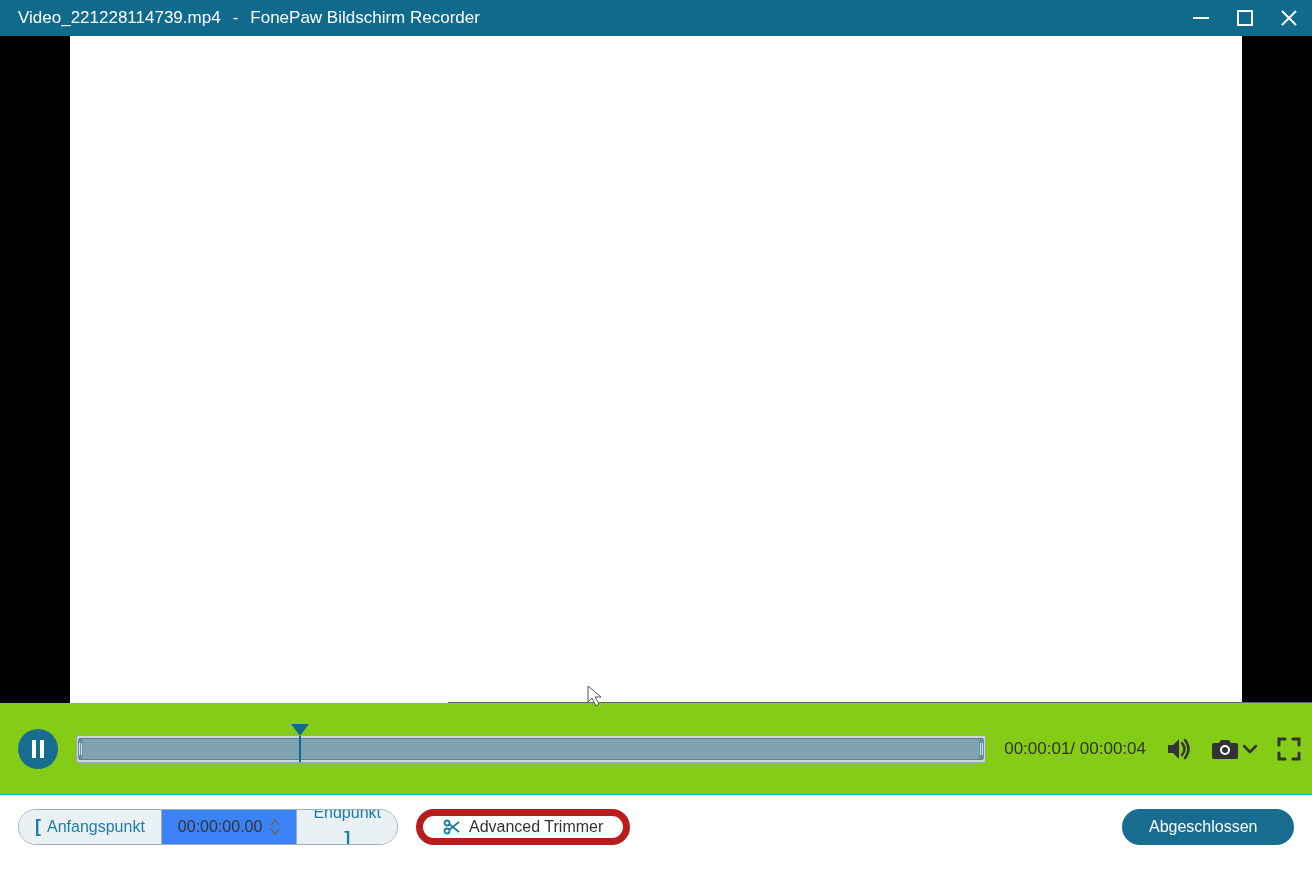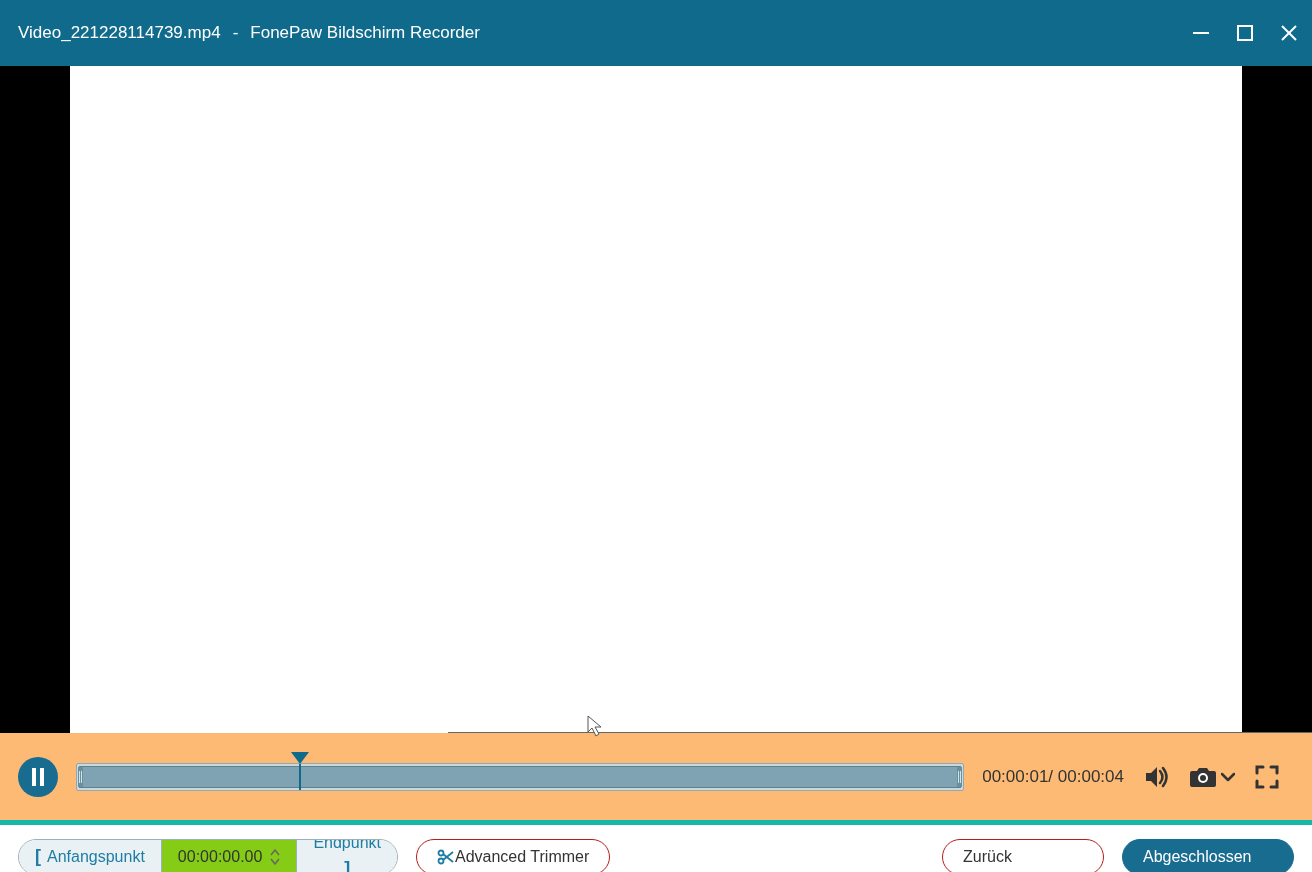--- a/index.html
+++ b/index.html
@@ -1,18 +1,18 @@
 <!DOCTYPE html>
 <html><head>
 <meta charset="utf-8">
 <style>
   * { margin: 0; padding: 0; box-sizing: border-box; font-family: "Segoe UI", Tahoma, sans-serif; }
   body { width: 1312px; height: 872px; background: #fff; overflow: hidden; }
   .titlebar {
-    height: 66px; background: #106a8c; display: flex; align-items: center;
+    height: 36px; background: #106a8c; display: flex; align-items: center;
     justify-content: space-between; color: #fff; padding: 0 12px 0 18px;
   }
   .title-left { display: flex; align-items: center; gap: 8px; font-size: 17px; }
   .title-sep { margin: 0 4px; }
   .title-right { display: flex; align-items: center; gap: 22px; }
   .win-btn { width: 22px; height: 22px; display: flex; align-items: center; justify-content: center; cursor: pointer; }
   .win-btn svg { stroke: #fff; }
 
   .video-area {
     height: 667px; background: #000; display: flex; justify-content: center; align-items: flex-start;
@@ -21,22 +21,22 @@
     width: 1172px; height: 667px; background: #fff; position: relative;
   }
   .cursor-mock {
     position: absolute; left: 517px; top: 649px; width: 20px; height: 22px;
   }
   .cursor-line {
     position: absolute; left: 378px; bottom: 0; width: 878px; height: 1px; background: #666;
   }
 
   .playbar-row {
-    height: 92px; background: #fdba74; display: flex; align-items: center; padding: 0 30px 0 18px; gap: 18px;
-    border-bottom: 5px solid #14b8a6;
+    height: 92px; background: #84cc16; display: flex; align-items: center; padding: 0 8px 0 18px; gap: 18px;
+    border-bottom: 1px solid #14b8a6;
   }
   .play-btn {
     width: 40px; height: 40px; border-radius: 50%; background: #176c8f;
     display: flex; align-items: center; justify-content: center; cursor: pointer; flex: 0 0 auto;
   }
   .timeline {
     flex: 1; height: 28px; position: relative; border: 1px solid #8faab6; border-radius: 2px;
     background: #cdd6d9;
   }
   .timeline-sel {
@@ -67,32 +67,32 @@
 
   .trimbar {
     height: 63px; background: #fff; display: flex; align-items: center; padding: 0 18px; gap: 18px;
   }
   .trim-group {
     display: flex; height: 36px; border: 1px solid #9bb2bc; border-radius: 18px; overflow: hidden;
     flex: 0 0 auto;
   }
   .seg {
     display: flex; align-items: center; justify-content: center; padding: 0 16px; font-size: 16px;
-    border-right: 1px solid #9bb2bc; background: #84cc16; color: #333; white-space: nowrap;
+    border-right: 1px solid #9bb2bc; background: #3b82f6; color: #333; white-space: nowrap;
   }
   .seg:last-child { border-right: none; }
   .seg.start { color: #1d7da4; background: #e9f1f5; gap: 6px; }
   .seg.end   { color: #1d7da4; background: #e9f1f5; gap: 6px; flex-direction: column; }
   .spin { display: flex; flex-direction: column; justify-content: center; margin-left: 8px; gap: 2px; cursor: pointer; }
   .spin svg { display: block; }
   .bracket { font-weight: bold; font-size: 18px; }
 
   .pill-btn {
-    height: 36px; border: 1px solid #b91c1c; border-radius: 18px; display: flex; align-items: center;
-    justify-content: flex-start; padding: 0 20px; font-size: 16px; cursor: pointer; background: #fff; color: #333;
+    height: 36px; border: 7px solid #b91c1c; border-radius: 18px; display: flex; align-items: center;
+    justify-content: flex-start; padding: 0 20px; font-size: 16px; cursor: pointer; gap: 8px; background: #fff; color: #333;
     flex: 0 0 auto;
   }
   .pill-btn.wide { min-width: 162px; }
   .pill-btn.primary { background: #176c8f; color: #fff; border-color: #176c8f; min-width: 172px; }
   .spacer { flex: 1; }
 </style>
 </head>
 <body>
 
 <div class="titlebar">
@@ -207,19 +207,16 @@
       <circle cx="4" cy="5" r="2.5"></circle>
         <circle cx="4" cy="13" r="2.5"></circle>
       <line x1="6" y1="6" x2="16" y2="14"></line>
         <line x1="6" y1="12" x2="16" y2="4"></line>
     </svg>
     <span>Advanced Trimmer</span>
   </div>
 
   <div class="spacer"></div>
 
-  <div class="pill-btn wide">
-    <span>Zurück</span>
-  </div>
   <div class="pill-btn primary">
     <span>Abgeschlossen</span>
   </div>
 </div>
 
 </body></html>

